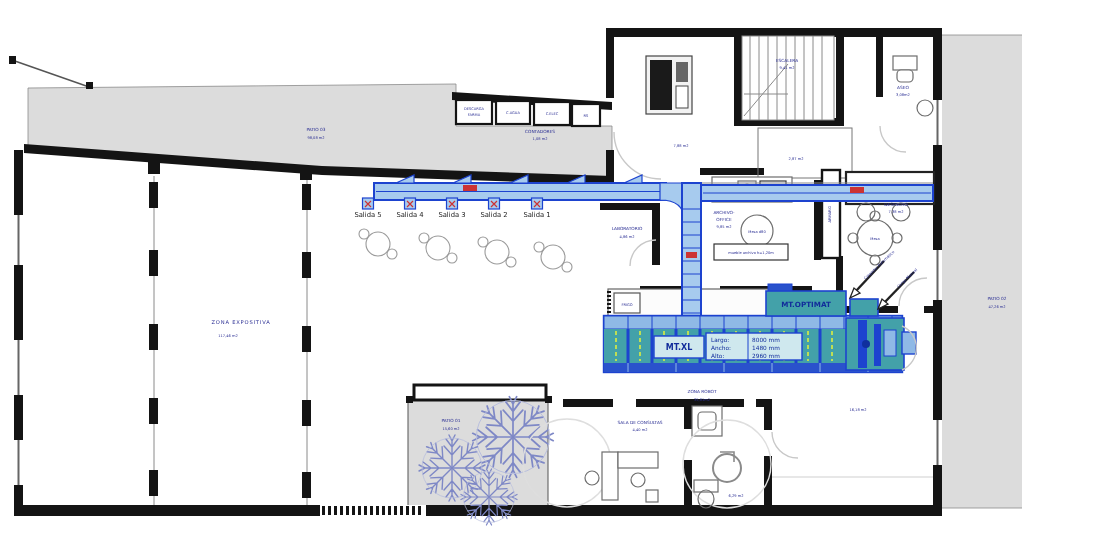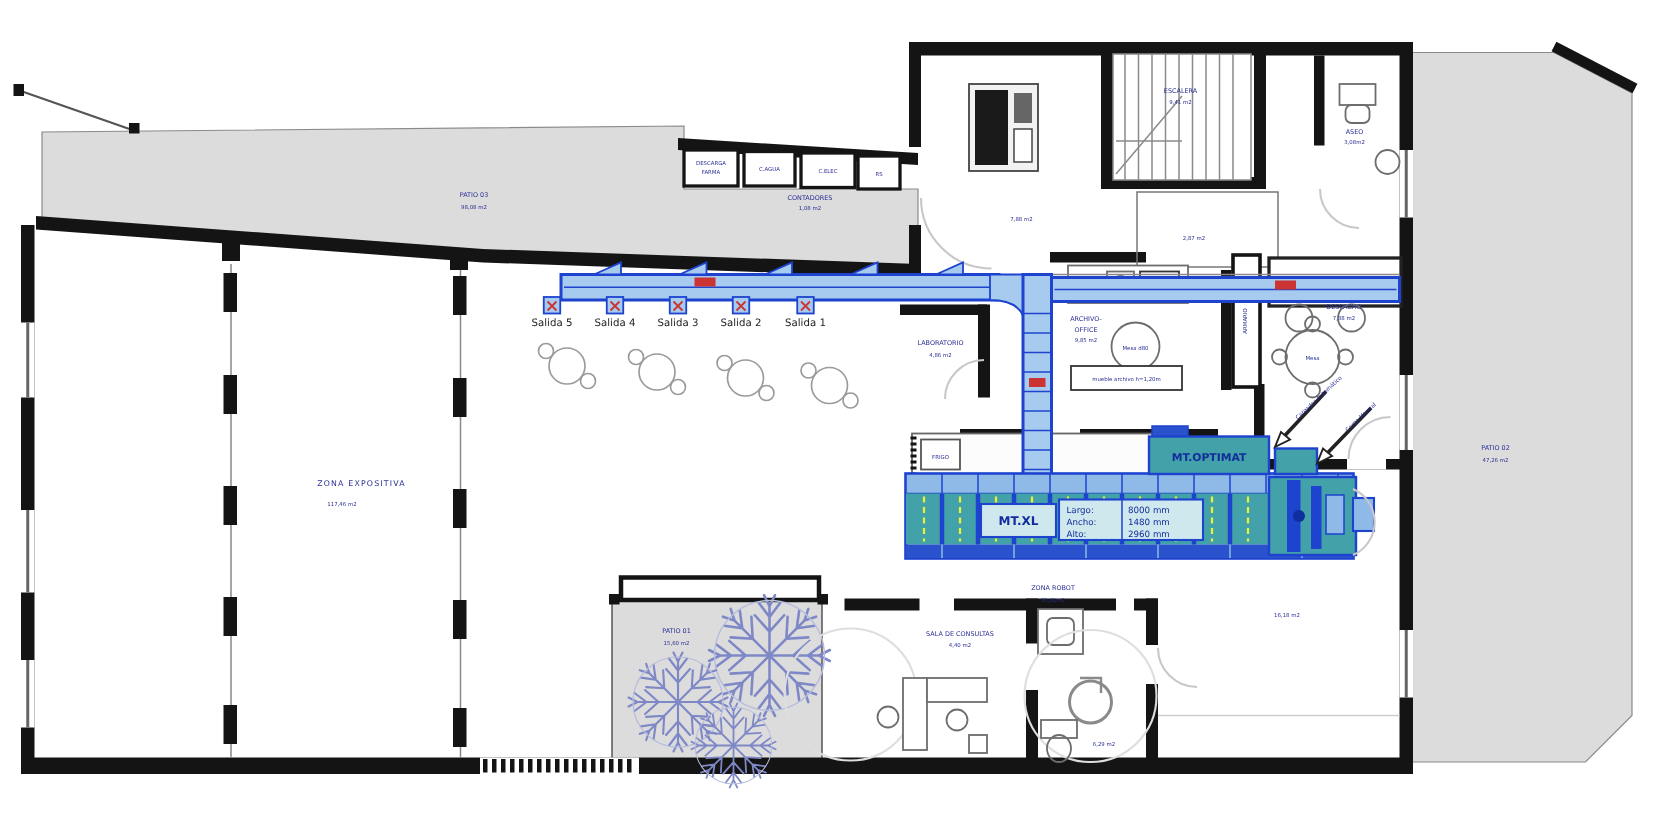--- a/index.html
+++ b/index.html
@@ -1,16 +1,16 @@
 <!DOCTYPE html>
 <html><head>
 <meta charset="utf-8">
 <style>
   html,body{margin:0;padding:0;background:#ffffff;}
-  .canvas{position:relative;width:1102px;height:543px;background:#ffffff;overflow:hidden;
+  .canvas{position:relative;width:1022px;height:543px;background:#ffffff;overflow:hidden;
           font-family:"DejaVu Sans", sans-serif;}
   svg{position:absolute;left:0;top:0;}
   svg text{font-family:"DejaVu Sans", sans-serif;}
   .w   {fill:#141414;}
   .thin{stroke:#8a8a8a;stroke-width:1;fill:none;}
   .room{stroke:#777;stroke-width:1;fill:none;}
   .furn{stroke:#6d6d6d;stroke-width:1.2;fill:#ffffff;}
   .furno{stroke:#6d6d6d;stroke-width:1.2;fill:none;}
   .arc {stroke:#c8c8c8;stroke-width:1.4;fill:none;}
   .faint{stroke:#dedede;stroke-width:1.4;fill:none;}

